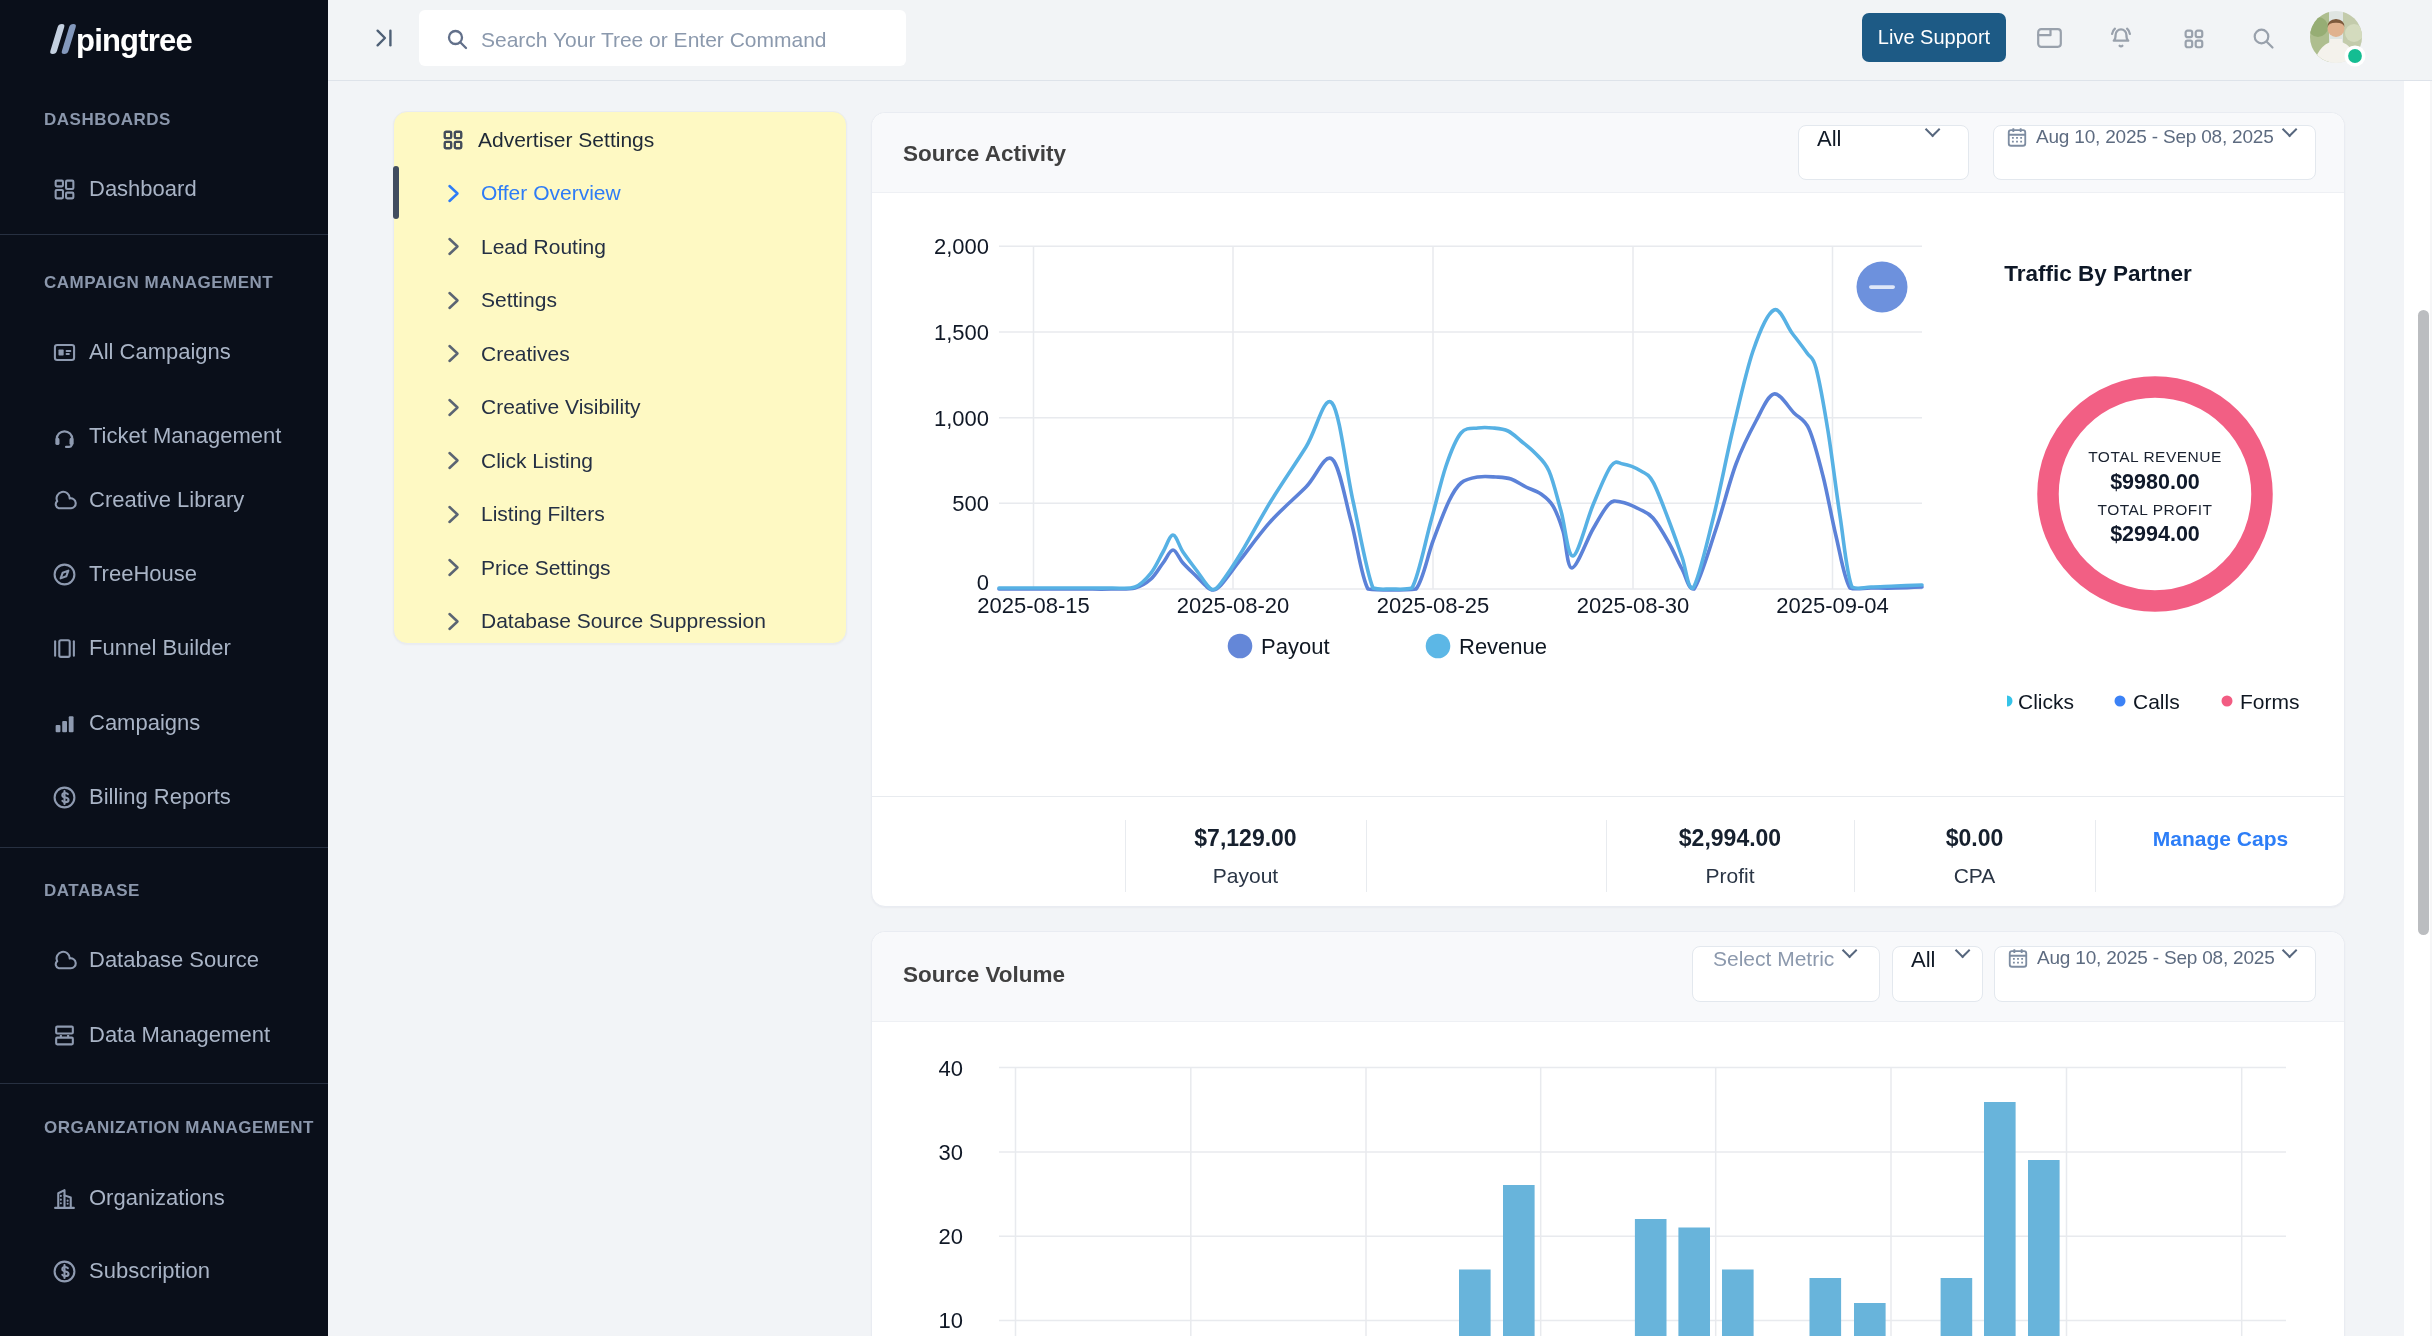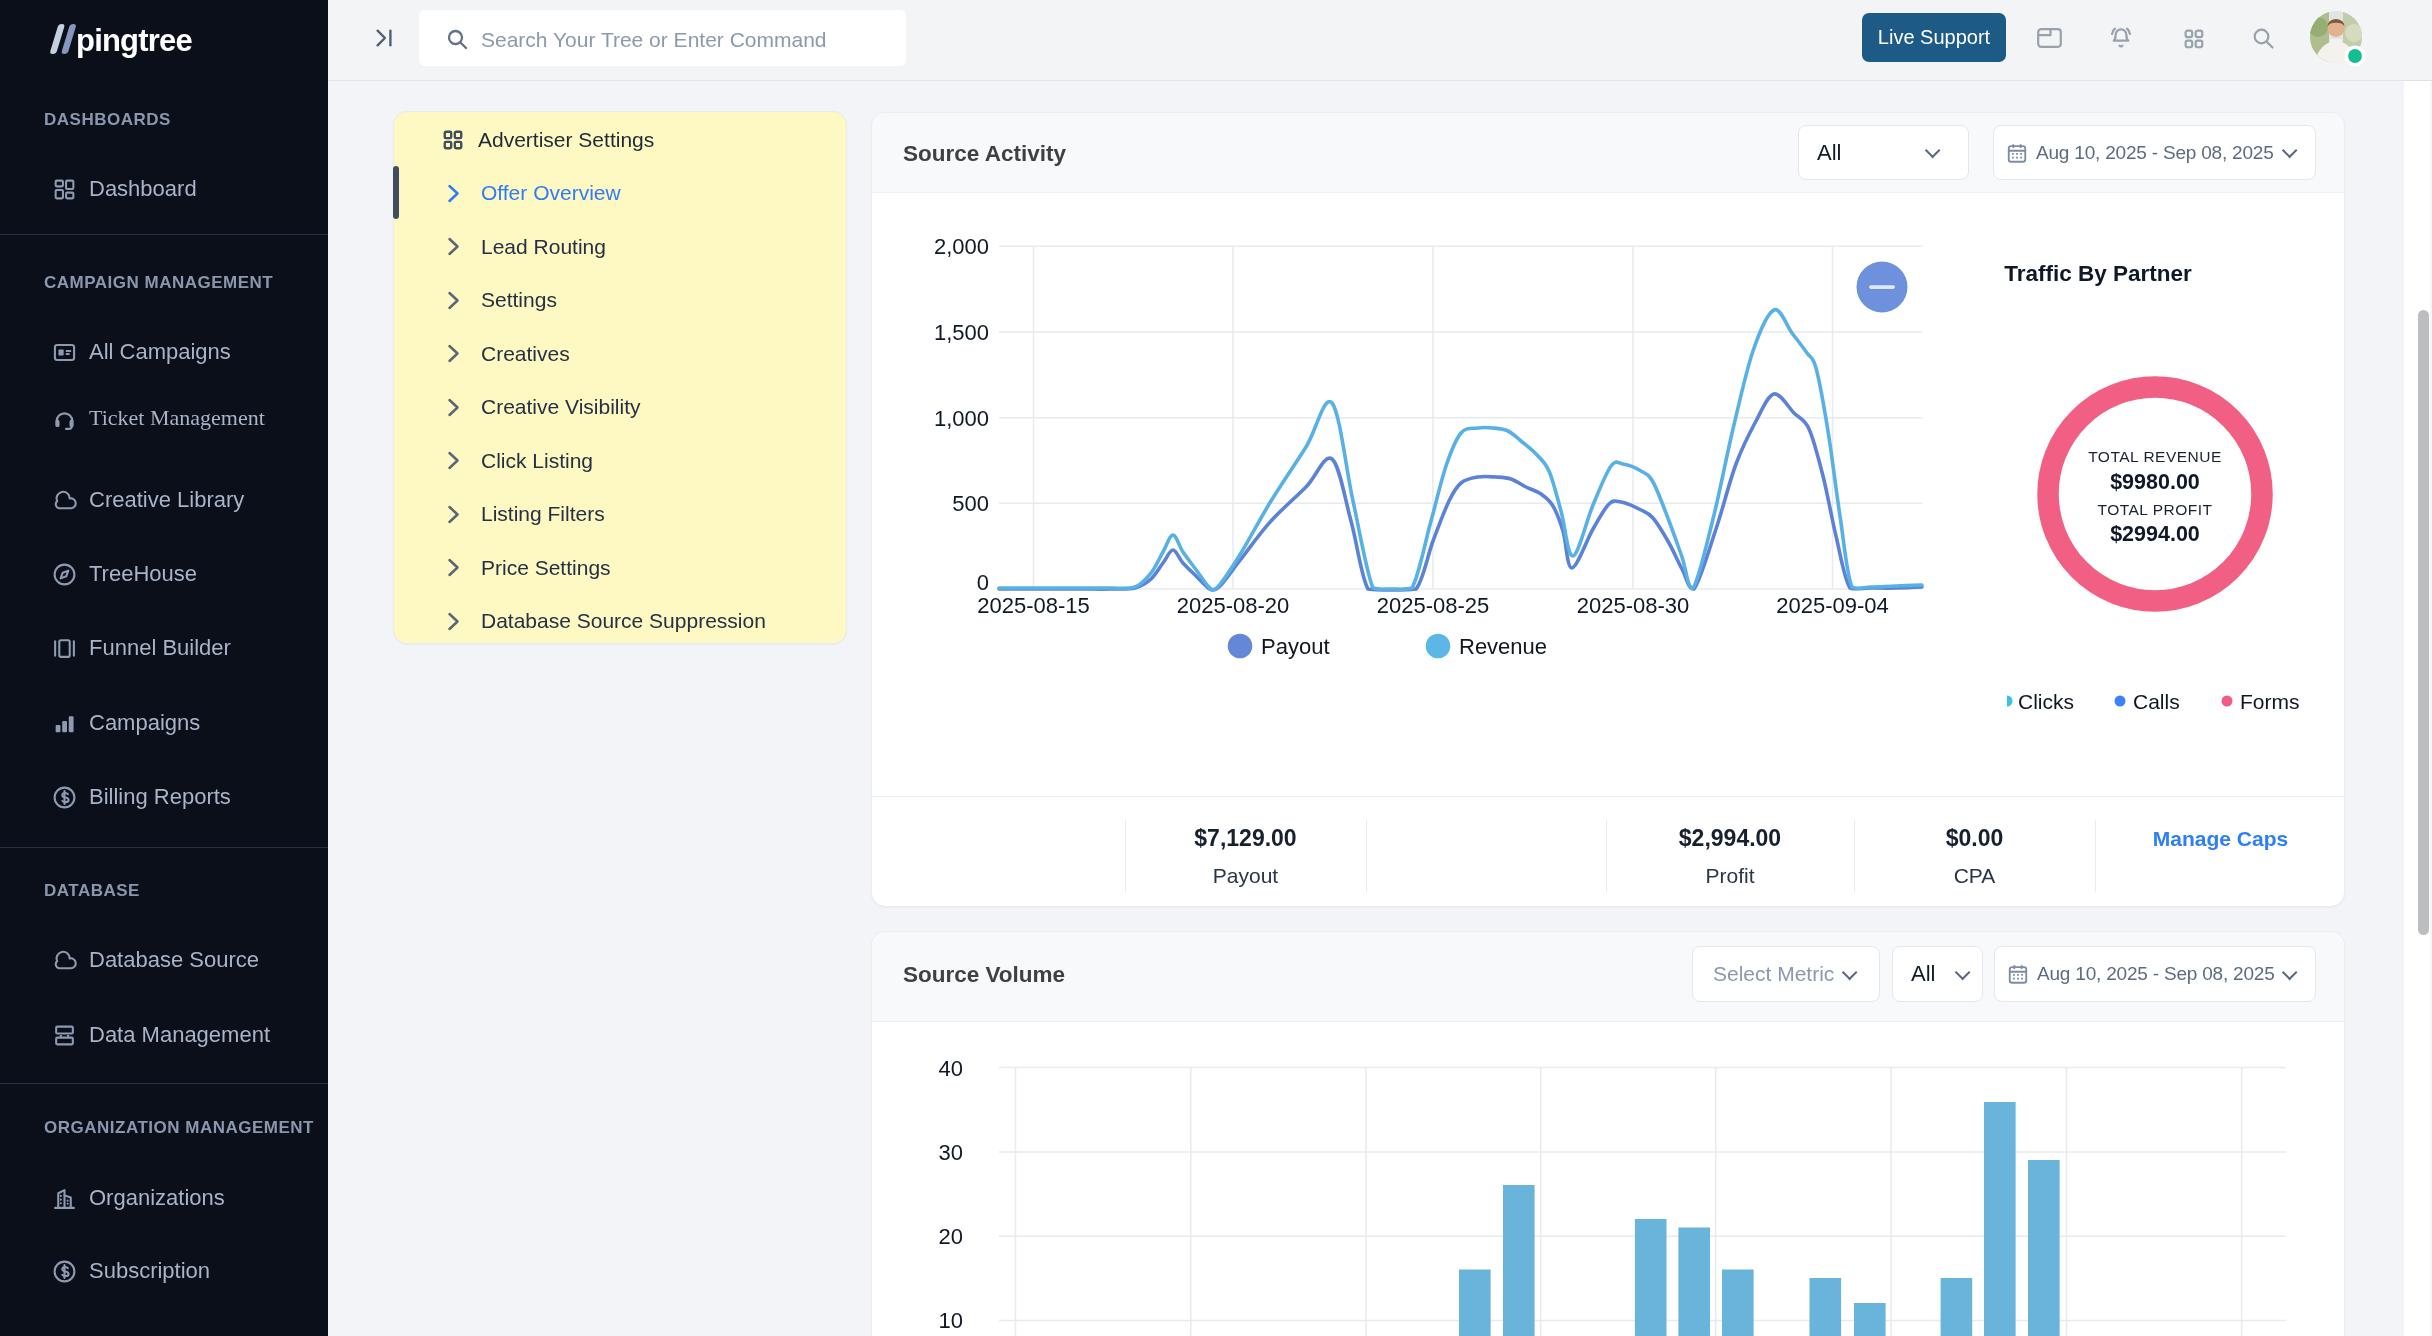--- a/index.html
+++ b/index.html
@@ -29,21 +29,21 @@
   .mitem { position:absolute; left:53px; display:flex; align-items:center; transform:translateY(-50%); }
   .mitem svg.chev { width:13px; height:21px; margin-right:21px; }
   .mitem span { font-size:21px; color:#253044; white-space:nowrap; }
   .mitem.active svg.chev path { stroke:#2e7cf6; }
   .mitem.active span { color:#2e7cf6; }
   #activebar { position:absolute; left:-1.5px; top:54px; width:6.5px; height:53px; background:#414c5f; border-radius:3px; }
 
   #sacard { left:871px; top:112px; width:1474px; height:795px; }
   .cardhead { position:absolute; left:0; top:0; right:0; height:80px; background:#f8f9fb; border-bottom:1.5px solid #eef0f4; border-radius:14px 14px 0 0; }
   .ctitle { position:absolute; left:31px; top:41px; transform:translateY(-50%); font-size:22.5px; font-weight:bold; color:#404040; }
-  .sel { position:absolute; background:#fff; border:1.5px solid #e3e8ee; border-radius:8px; display:flex; align-items:center; }
+  .sel { position:absolute; background:#fff; border:1.5px solid #e3e8ee; border-radius:8px; display:flex; align-items:flex-start; }
   .sel .txt { font-size:22px; color:#111a27; white-space:nowrap; }
   .sel .date { font-size:19px; letter-spacing:-0.2px; }
   .sel .gray { color:#8c99ad; }
   .sel .slate { color:#5d6b80; }
   .chevd { width:11px; height:11px; border-right:2.4px solid #57677e; border-bottom:2.4px solid #57677e; transform:rotate(45deg) translateY(-3px); }
 
   #svcard { left:871px; top:931px; width:1474px; height:563px; border-radius:14px 14px 0 0; }
 
   
   .statcol { position:absolute; text-align:center; }
@@ -82,21 +82,21 @@
 
   <div class="slabel" style="top:283px;">CAMPAIGN MANAGEMENT</div>
   <div class="sitem" style="top:352px;">
     <svg viewBox="0 0 24 24" fill="none" stroke="#8e9ab0" stroke-width="2" stroke-linejoin="round">
         <rect x="2.8" y="4.8" width="18.4" height="14.4" rx="2.2"></rect>
         <rect x="6.2" y="9.2" width="5" height="5.6" rx="0.6" fill="#8e9ab0" stroke="none"></rect>
         <path d="M14 10.6h3.6M14 13.4h2.2" stroke-linecap="round" stroke-width="1.9"></path>
       </svg>
     <span>All Campaigns</span>
   </div>
-  <div class="sitem" style="top:418px;font-family:Liberation Serif, serif;">
+  <div class="sitem" style="top:436px;">
     <svg viewBox="0 0 24 24" fill="none" stroke="#8e9ab0" stroke-width="2.1" stroke-linecap="round" stroke-linejoin="round">
         <path d="M4.5 14.5a7.5 7.5 0 0 1 15 0"></path>
         <rect x="3.2" y="13.2" width="4" height="7" rx="1.8" fill="#8e9ab0" stroke="none"></rect>
         <rect x="16.8" y="13.2" width="4" height="7" rx="1.8" fill="#8e9ab0" stroke="none"></rect>
         <path d="M19 20.2a3 3 0 0 1-3 1.8h-2.5"></path>
       </svg>
     <span>Ticket Management</span>
   </div>
   <div class="sitem" style="top:500px;align-items:center;">
     <svg viewBox="0 0 24 24" fill="none" stroke="#8e9ab0" stroke-width="2" stroke-linecap="round" stroke-linejoin="round">

